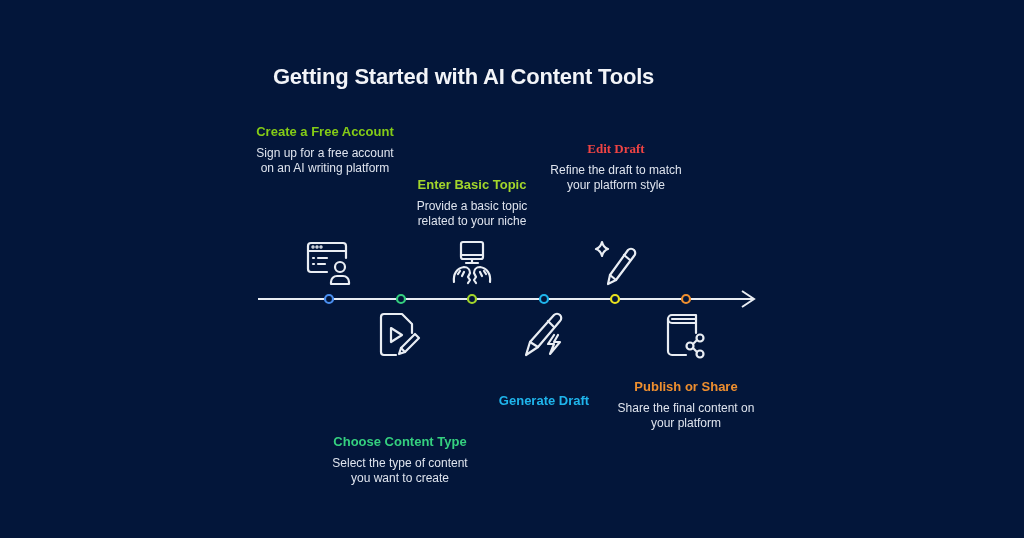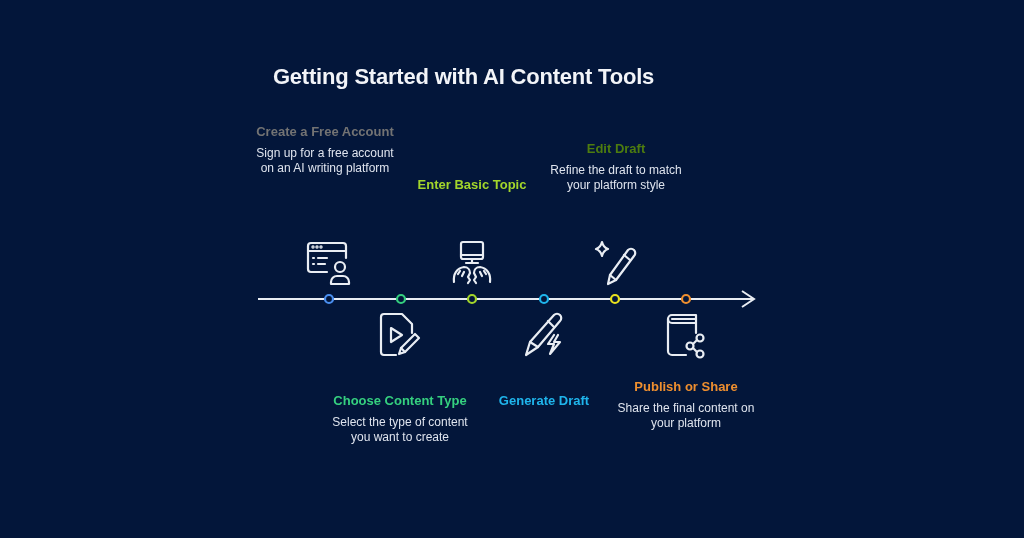--- a/index.html
+++ b/index.html
@@ -31,50 +31,51 @@
   <polyline points="742,291 754,299 742,307" fill="none" stroke="#e9edf3" stroke-width="2"></polyline>
   <circle cx="329" cy="299" r="4" fill="#03163a" stroke="#4a8ff0" stroke-width="2.2"></circle>
   <circle cx="401" cy="299" r="4" fill="#03163a" stroke="#35d07f" stroke-width="2.2"></circle>
   <circle cx="472" cy="299" r="4" fill="#03163a" stroke="#a3d62b" stroke-width="2.2"></circle>
   <circle cx="544" cy="299" r="4" fill="#03163a" stroke="#1fb5ec" stroke-width="2.2"></circle>
   <circle cx="615" cy="299" r="4" fill="#03163a" stroke="#e8e11e" stroke-width="2.2"></circle>
   <circle cx="686" cy="299" r="4" fill="#03163a" stroke="#ef8f2f" stroke-width="2.2"></circle>
 </svg>
 
 <div class="step-text" style="left:250px; top:123px;">
-  <div class="step-title" style="color:#737373;">Create a Free Account</div>
+  <div class="step-title" style="color:#84cc16;">Create a Free Account</div>
   <div class="step-desc">Sign up for a free account on an AI writing platform</div>
 </div>
 <svg class="icon" style="left:303px; top:238px;" viewBox="0 0 52 52" fill="none" stroke="#e9edf3" stroke-width="2.2" stroke-linecap="round" stroke-linejoin="round">
   <path d="M24 34 H8 a3 3 0 0 1 -3 -3 V8 a3 3 0 0 1 3 -3 H40 a3 3 0 0 1 3 3 V20"></path>
   <line x1="5" y1="13" x2="43" y2="13"></line>
   <circle cx="10" cy="9" r="0.6" fill="#e9edf3"></circle>
     <circle cx="14" cy="9" r="0.6" fill="#e9edf3"></circle>
     <circle cx="18" cy="9" r="0.6" fill="#e9edf3"></circle>
   <line x1="10" y1="20" x2="11" y2="20"></line>
     <line x1="15" y1="20" x2="24" y2="20"></line>
   <line x1="10" y1="26" x2="11" y2="26"></line>
     <line x1="15" y1="26" x2="22" y2="26"></line>
   <circle cx="37" cy="29" r="5"></circle>
   <path d="M28 46 v-2 a6 6 0 0 1 6 -6 h6 a6 6 0 0 1 6 6 v2 z"></path>
 </svg>
 
 <div class="step-text" style="left:325px; top:392px;">
-  <div class="step-title" style="color:#35d07f;">Choose Content Type</div>
+  <div class="step-title" style="color:#35d07f;margin-top:41px;">Choose Content Type</div>
   <div class="step-desc">Select the type of content you want to create</div>
 </div>
 <svg class="icon" style="left:374px; top:309px;" viewBox="0 0 52 52" fill="none" stroke="#e9edf3" stroke-width="2.2" stroke-linecap="round" stroke-linejoin="round">
   <path d="M22 46 H10 a3 3 0 0 1 -3 -3 V8 a3 3 0 0 1 3 -3 H28 L38 15 V24"></path>
   <path d="M17 19 L28 26 L17 33 Z"></path>
   <path d="M41 25 l4 4 l-14 14 l-6 2 l2 -6 z"></path>
   <line x1="27" y1="39" x2="31" y2="43"></line>
 </svg>
 
 <div class="step-text" style="left:397px; top:140px;">
   <div class="step-title" style="color:#a3d62b;margin-top:36px;">Enter Basic Topic</div>
+  <div class="step-desc">Provide a basic topic related to your niche</div>
 </div>
 <svg class="icon" style="left:446px; top:238px;" viewBox="0 0 52 52" fill="none" stroke="#e9edf3" stroke-width="2.2" stroke-linecap="round" stroke-linejoin="round">
   <rect x="15" y="4" width="22" height="17" rx="2"></rect>
   <line x1="15" y1="17" x2="37" y2="17"></line>
   <line x1="26" y1="21" x2="26" y2="25"></line>
   <line x1="20" y1="25" x2="32" y2="25"></line>
   <path d="M8 44 c-1 -8 3 -14 10 -15 c4 0 6 3 6 6 l-2 4 l2 3 l-2 3"></path>
   <path d="M12 36 l2 -3 M16 38 l2 -4"></path>
   <path d="M44 44 c1 -8 -3 -14 -10 -15 c-4 0 -6 3 -6 6 l2 4 l-2 3 l2 3"></path>
   <path d="M40 36 l-2 -3 M36 38 l-2 -4"></path>
@@ -84,21 +85,21 @@
   <div class="step-title" style="color:#1fb5ec;">Generate Draft</div>
 </div>
 <svg class="icon" style="left:518px; top:309px;" viewBox="0 0 52 52" fill="none" stroke="#e9edf3" stroke-width="2.2" stroke-linecap="round" stroke-linejoin="round">
   <path d="M36 6 a4 4 0 0 1 6 6 L20 38 L8 46 L12 33 Z"></path>
   <line x1="12" y1="33" x2="20" y2="38"></line>
   <line x1="30" y1="12" x2="36" y2="18"></line>
   <path d="M36 26 l-6 9 h6 l-4 10 l10 -12 h-6 l4 -7"></path>
 </svg>
 
 <div class="step-text" style="left:541px; top:140px;">
-  <div class="step-title" style="color:#4d7c0f;">Edit Draft</div>
+  <div class="step-title" style="color:#ef4444;font-family:Liberation Serif, serif;">Edit Draft</div>
   <div class="step-desc">Refine the draft to match your platform style</div>
 </div>
 <svg class="icon" style="left:590px; top:238px;" viewBox="0 0 52 52" fill="none" stroke="#e9edf3" stroke-width="2.2" stroke-linecap="round" stroke-linejoin="round">
   <path d="M12 4 c1 4 3 6 6 7 c-3 1 -5 3 -6 7 c-1 -4 -3 -6 -6 -7 c3 -1 5 -3 6 -7 z"></path>
   <path d="M38 12 a4 4 0 0 1 6 6 L26 42 L18 46 L20 37 Z"></path>
   <line x1="20" y1="37" x2="26" y2="42"></line>
   <line x1="34" y1="17" x2="40" y2="22"></line>
 </svg>
 
 <div class="step-text" style="left:611px; top:378px;">

